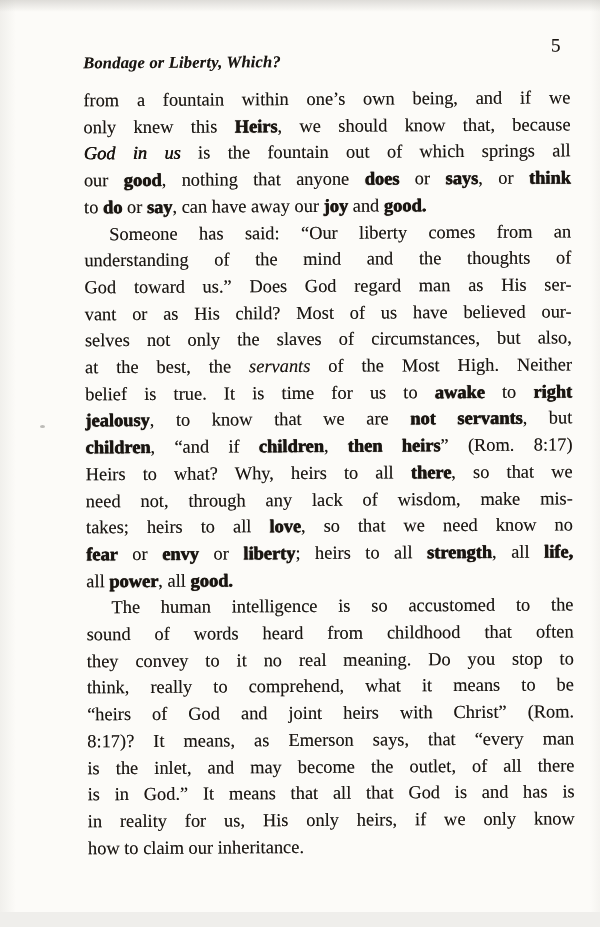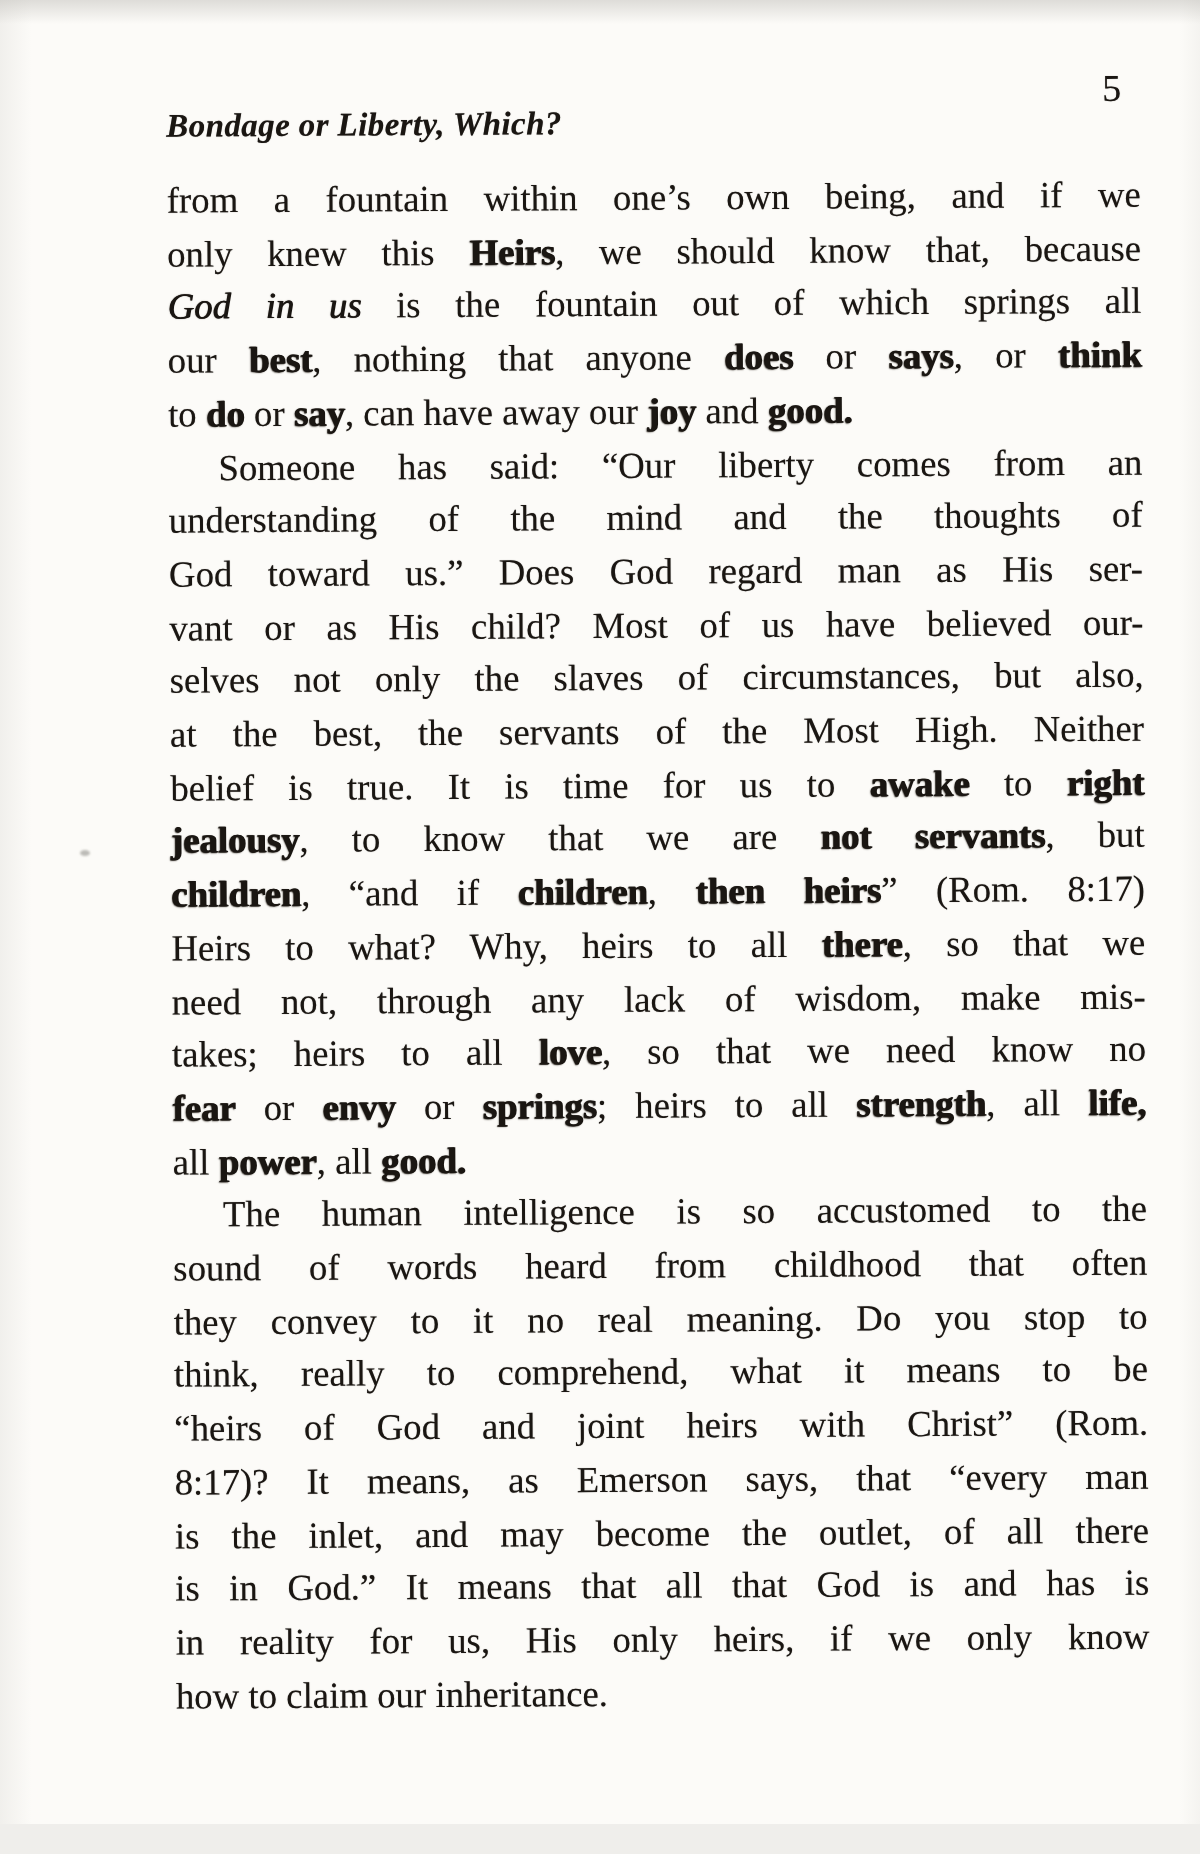--- a/index.html
+++ b/index.html
@@ -36,21 +36,21 @@
   }
   .body-text{
     position:absolute;left:85px;top:86px;width:487px;
     font-size:18.4px;line-height:26.7px;
     text-shadow:0 0 0.45px rgba(26,22,18,0.5);
   }
   .para{margin:0;}
   .line{text-align:justify;text-align-last:justify;}
   .line.last{text-align-last:left;}
   .line.indent{text-indent:25px;}
-  .it{}
+  .it{font-style:italic;}
   .ov{
     font-weight:bold;
     text-shadow:0.45px 0 0 currentColor, -0.2px 0.35px 0.7px rgba(20,14,6,0.8);
   }
   .bit{
     font-style:italic;font-weight:normal;
     text-shadow:0.4px 0 0 currentColor, 0 0 0.6px rgba(20,14,6,0.6);
   }
   .speck{
     position:absolute;left:40px;top:425px;width:5px;height:3px;
@@ -63,37 +63,37 @@
 
 <div class="scan">
   <div class="tilt">
     <div class="running-header">Bondage or Liberty, Which?</div>
     <div class="page-num">5</div>
     <div class="body-text">
         <div class="para">
           <div class="line"><span>from a fountain within one’s own being, and if we</span></div>
           <div class="line"><span>only knew this </span><span class="ov">Heirs</span><span>, we should know that, because</span></div>
           <div class="line"><span class="bit">God in us</span><span> is the fountain out of which springs all</span></div>
-          <div class="line"><span>our </span><span class="ov">best</span><span>, nothing that anyone </span><span class="ov">does</span><span> or </span><span class="ov">says</span><span>, or </span><span class="ov">think</span></div>
+          <div class="line"><span>our </span><span class="ov">good</span><span>, nothing that anyone </span><span class="ov">does</span><span> or </span><span class="ov">says</span><span>, or </span><span class="ov">think</span></div>
           <div class="line last"><span>to </span><span class="ov">do</span><span> or </span><span class="ov">say</span><span>, can have away our </span><span class="ov">joy</span><span> and </span><span class="ov">good.</span></div>
         </div>
         <div class="para">
           <div class="line indent"><span>Someone has said: “Our liberty comes from an</span></div>
           <div class="line"><span>understanding of the mind and the thoughts of</span></div>
           <div class="line"><span>God toward us.” Does God regard man as His ser-</span></div>
           <div class="line"><span>vant or as His child? Most of us have believed our-</span></div>
           <div class="line"><span>selves not only the slaves of circumstances, but also,</span></div>
           <div class="line"><span>at the best, the </span><span class="it">servants</span><span> of the Most High. Neither</span></div>
           <div class="line"><span>belief is true. It is time for us to </span><span class="ov">awake</span><span> to </span><span class="ov">right</span></div>
           <div class="line"><span class="ov">jealousy</span><span>, to know that we are </span><span class="ov">not servants</span><span>, but</span></div>
           <div class="line"><span class="ov">children</span><span>, “and if </span><span class="ov">children</span><span>, </span><span class="ov">then heirs</span><span>” (Rom. 8:17)</span></div>
           <div class="line"><span>Heirs to what? Why, heirs to all </span><span class="ov">there</span><span>, so that we</span></div>
           <div class="line"><span>need not, through any lack of wisdom, make mis-</span></div>
           <div class="line"><span>takes; heirs to all </span><span class="ov">love</span><span>, so that we need know no</span></div>
-          <div class="line"><span class="ov">fear</span><span> or </span><span class="ov">envy</span><span> or </span><span class="ov">springs</span><span>; heirs to all </span><span class="ov">strength</span><span>, all </span><span class="ov">life,</span></div>
+          <div class="line"><span class="ov">fear</span><span> or </span><span class="ov">envy</span><span> or </span><span class="ov">liberty</span><span>; heirs to all </span><span class="ov">strength</span><span>, all </span><span class="ov">life,</span></div>
           <div class="line last"><span>all </span><span class="ov">power</span><span>, all </span><span class="ov">good.</span></div>
         </div>
         <div class="para">
           <div class="line indent"><span>The human intelligence is so accustomed to the</span></div>
           <div class="line"><span>sound of words heard from childhood that often</span></div>
           <div class="line"><span>they convey to it no real meaning. Do you stop to</span></div>
           <div class="line"><span>think, really to comprehend, what it means to be</span></div>
           <div class="line"><span>“heirs of God and joint heirs with Christ” (Rom.</span></div>
           <div class="line"><span>8:17)? It means, as Emerson says, that “every man</span></div>
           <div class="line"><span>is the inlet, and may become the outlet, of all there</span></div>

